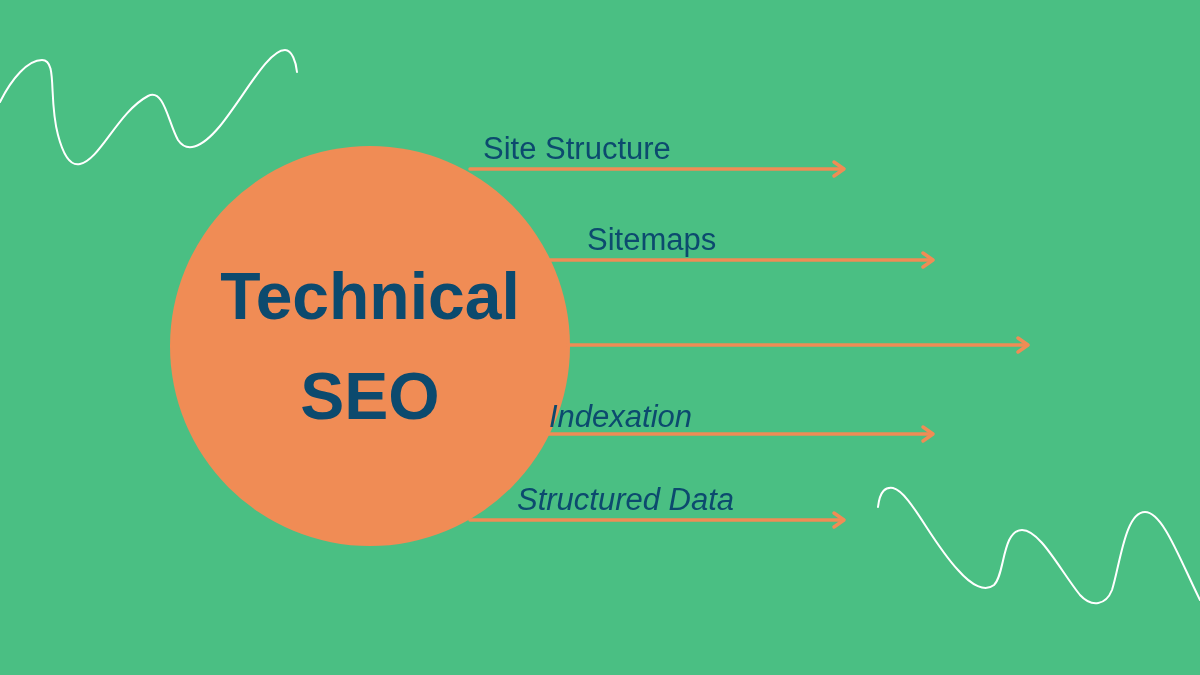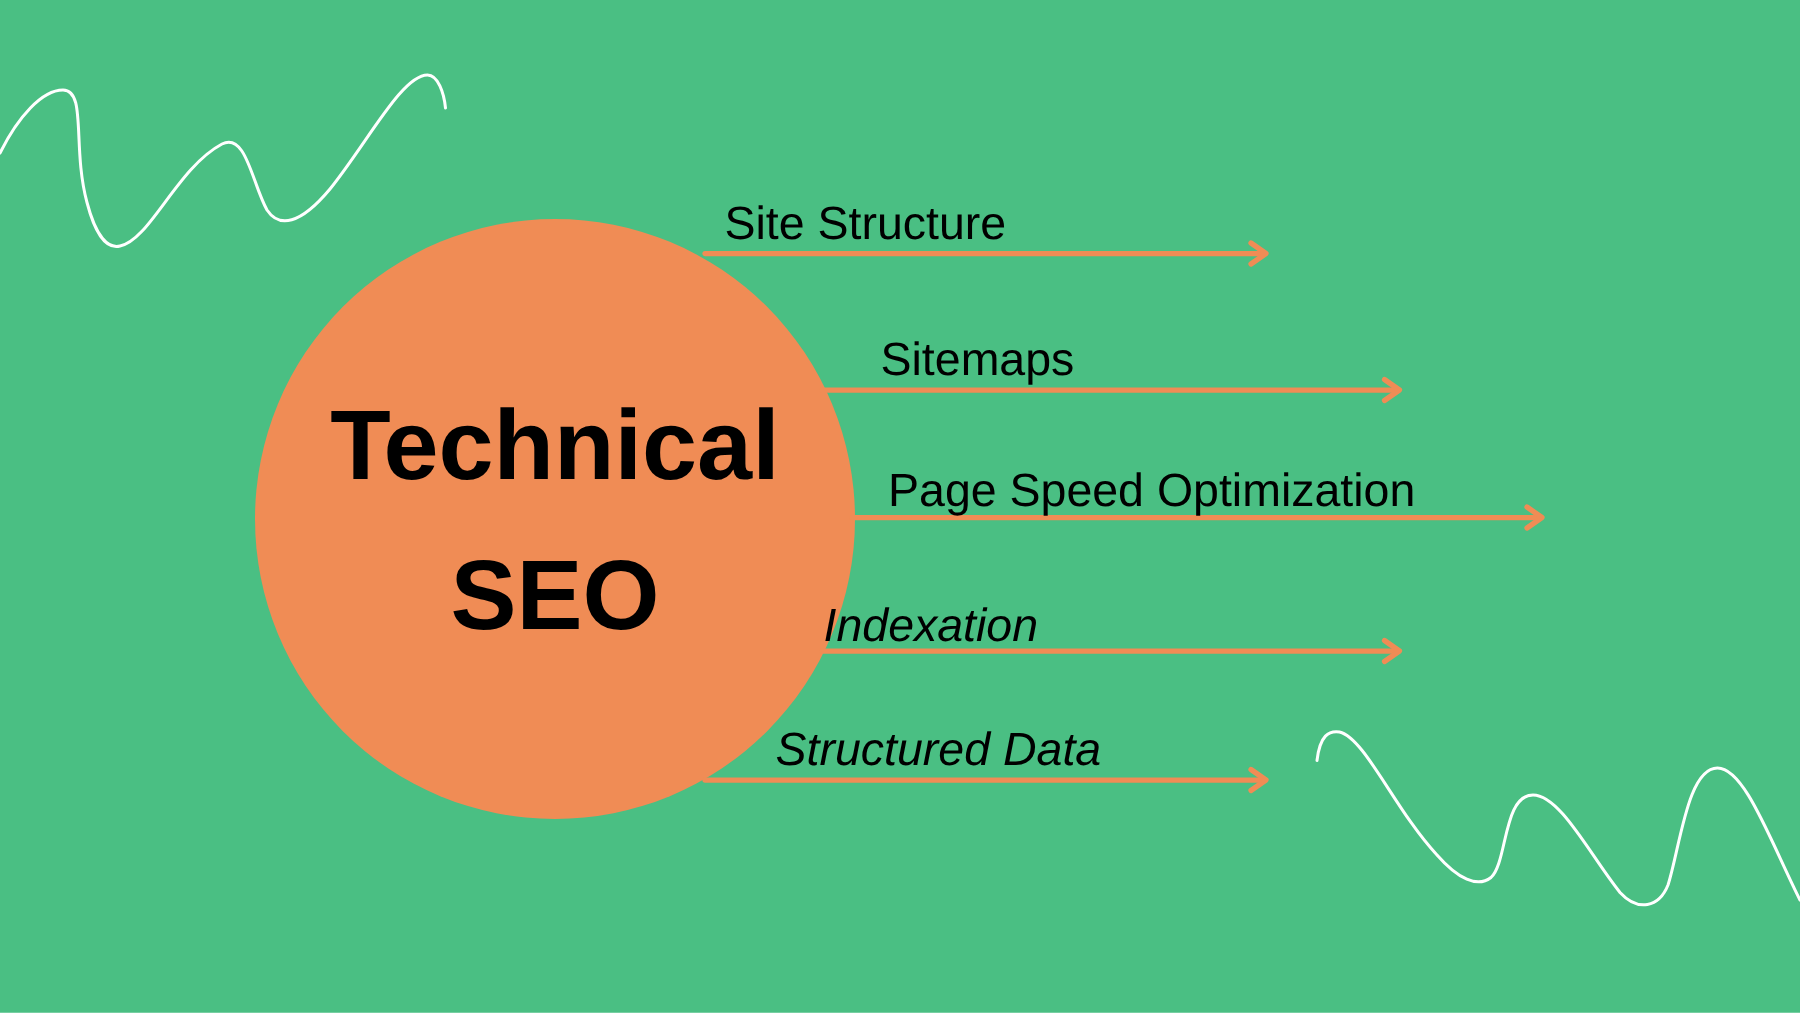--- a/index.html
+++ b/index.html
@@ -1,22 +1,22 @@
 <!DOCTYPE html>
 <html><head>
 <meta charset="utf-8">
 <style>
   html, body { margin:0; padding:0; }
   body { width:1200px; height:675px; overflow:hidden; }
   .canvas { position:relative; width:1200px; height:675px; background:#4abf83; overflow:hidden; font-family:"Liberation Sans", sans-serif; }
   svg.layer { position:absolute; left:0; top:0; }
   .circle { position:absolute; left:170px; top:146px; width:400px; height:400px; border-radius:50%; background:#f08c55; }
-  .title { position:absolute; left:170px; top:146px; width:400px; height:400px; display:flex; flex-direction:column; align-items:center; justify-content:center; color:#000000; font-weight:bold; font-size:66px; line-height:100px; text-align:center; }
+  .title { position:absolute; left:170px; top:146px; width:400px; height:400px; display:flex; flex-direction:column; align-items:center; justify-content:center; color:#0c4a6e; font-weight:bold; font-size:66px; line-height:100px; text-align:center; }
   .title span { display:block; }
-  .label { position:absolute; color:#000000; font-size:31px; white-space:nowrap; line-height:1; }
+  .label { position:absolute; color:#0c4a6e; font-size:31px; white-space:nowrap; line-height:1; }
 </style>
 </head>
 <body>
 
 <div class="canvas">
 
   <svg class="layer" width="1200" height="675" viewBox="0 0 1200 675">
     <path d="M0,102 C12,78 28,60 42,60 C58,60 48,98 58,135 C64,158 72,166 80,164 C100,160 118,112 148,96 C164,88 168,122 178,140 C186,152 200,150 220,126 C245,95 268,50 285,50 C292,50 296,62 297,72" fill="none" stroke="#ffffff" stroke-width="2" stroke-linecap="round"></path>
     <path d="M878,507 C880,490 886,487 893,488 C910,492 930,540 958,570 C972,586 985,592 994,585 C1005,575 1002,530 1022,530 C1040,530 1060,570 1080,595 C1092,608 1106,605 1112,590 C1120,565 1125,512 1145,512 C1163,512 1180,560 1200,600" fill="none" stroke="#ffffff" stroke-width="2" stroke-linecap="round"></path>
   </svg>
@@ -48,17 +48,16 @@
     </g>
   </svg>
 
   <div class="title">
     <span>Technical</span>
     <span>SEO</span>
   </div>
 
   <div class="label" style="left:483px; top:133px;">Site Structure</div>
   <div class="label" style="left:571px; top:224px;margin-left:16px;">Sitemaps</div>
-  <div class="label" style="left:592px; top:311px;">Page Speed Optimization</div>
   <div class="label" style="left:549px; top:401px;font-style:italic;">Indexation</div>
   <div class="label" style="left:517px; top:484px;font-style:italic;">Structured Data</div>
 
 </div>
 
 </body></html>

